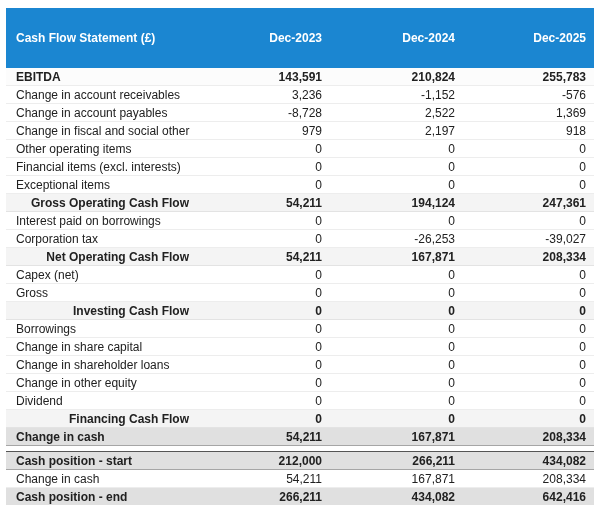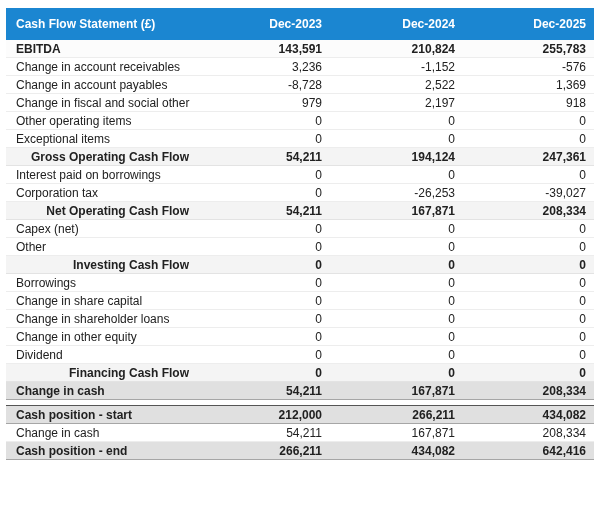--- a/index.html
+++ b/index.html
@@ -23,21 +23,21 @@
   col.c-label { width: auto; }
   col.c-val   { width: 133px; }
   col.c-val-last { width: 131px; }
 
   thead th {
     background: var(--header-bg, #1b86d1);
     color: var(--header-text, #ffffff);
     font-size: 12px;
     font-weight: bold;
     height: 28px;
-    padding: 2px 8px;
+    padding: 16px 8px;
     text-align: right;
     white-space: nowrap;
     overflow: hidden;
   }
   thead th.lbl {
     text-align: left;
     padding-left: 10px;
   }
 
   td {
@@ -125,20 +125,26 @@
           <td class="val">2,197</td>
           <td class="val">918</td>
         </tr>
         <tr class="normal">
           <td class="lbl">Other operating items</td>
           <td class="val">0</td>
           <td class="val">0</td>
           <td class="val">0</td>
         </tr>
         <tr class="normal">
+          <td class="lbl">Financial items (excl. interests)</td>
+          <td class="val">0</td>
+          <td class="val">0</td>
+          <td class="val">0</td>
+        </tr>
+        <tr class="normal">
           <td class="lbl">Exceptional items</td>
           <td class="val">0</td>
           <td class="val">0</td>
           <td class="val">0</td>
         </tr>
         <tr class="subtotal">
           <td class="lbl">Gross Operating Cash Flow</td>
           <td class="val">54,211</td>
           <td class="val">194,124</td>
           <td class="val">247,361</td>
@@ -161,21 +167,21 @@
           <td class="val">167,871</td>
           <td class="val">208,334</td>
         </tr>
         <tr class="normal">
           <td class="lbl">Capex (net)</td>
           <td class="val">0</td>
           <td class="val">0</td>
           <td class="val">0</td>
         </tr>
         <tr class="normal">
-          <td class="lbl">Other</td>
+          <td class="lbl">Gross</td>
           <td class="val">0</td>
           <td class="val">0</td>
           <td class="val">0</td>
         </tr>
         <tr class="subtotal">
           <td class="lbl">Investing Cash Flow</td>
           <td class="val">0</td>
           <td class="val">0</td>
           <td class="val">0</td>
         </tr>

